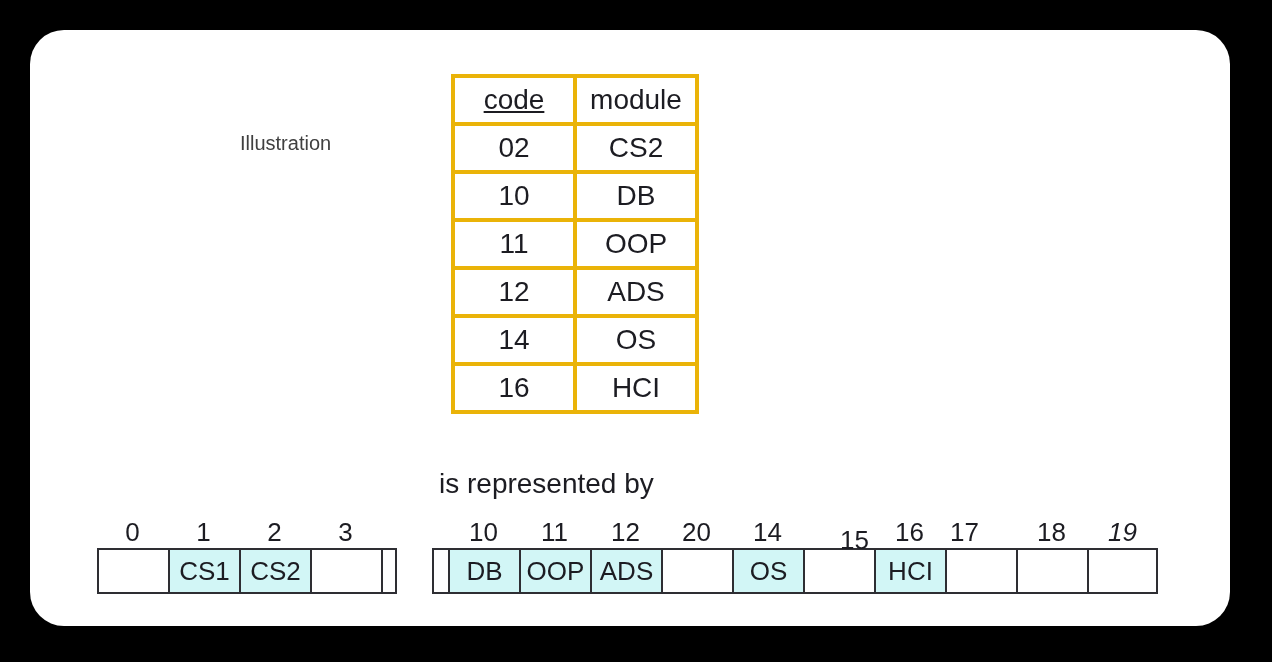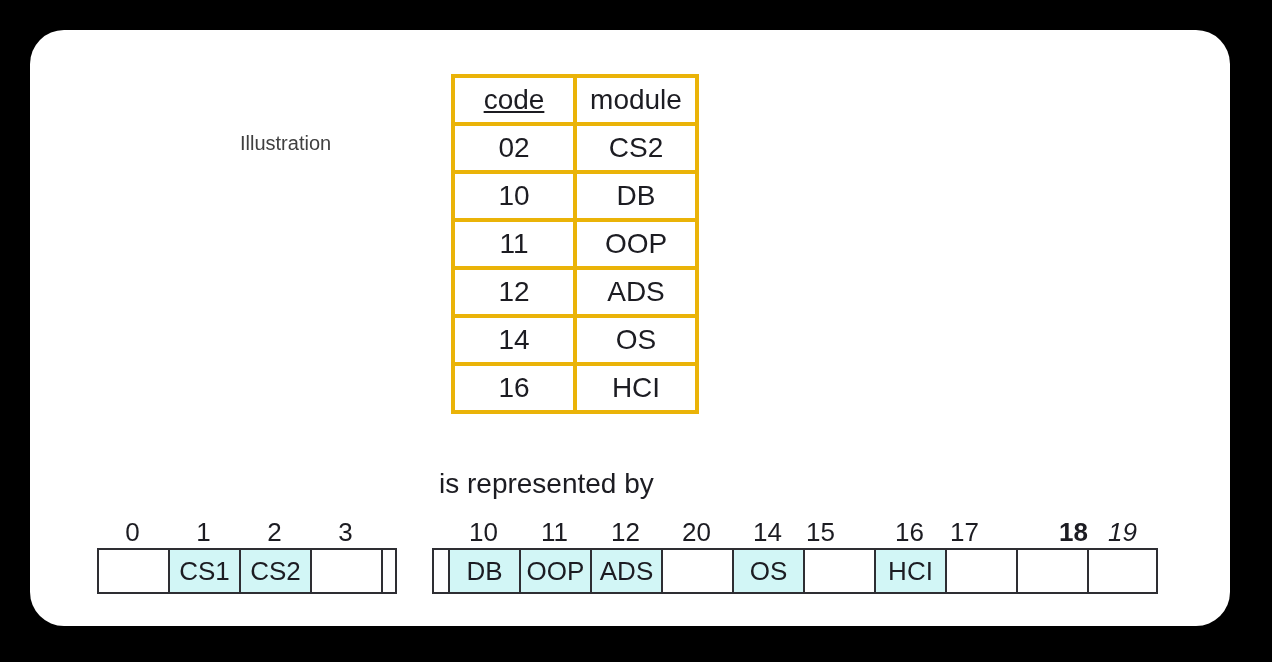--- a/index.html
+++ b/index.html
@@ -208,22 +208,22 @@
           <div class="arr-cell"></div>
           <div class="arr-cell"></div>
           <div class="arr-cell last-cell"></div>
         </div>
       <div id="right-indices">
           <div class="arr-index" style="left: 16px; width: 71px;">10</div>
           <div class="arr-index" style="left: 87px; width: 71px;">11</div>
           <div class="arr-index" style="left: 158px; width: 71px;">12</div>
           <div class="arr-index" style="left: 229px; width: 71px;">20</div>
           <div class="arr-index" style="left: 300px; width: 71px;">14</div>
-          <div class="arr-index" style="left: 353px; width: 71px;">15</div>
+          <div class="arr-index" style="left: 387px; width: 71px; margin-top: 8px;">15</div>
           <div class="arr-index" style="left: 442px; width: 71px;">16</div>
           <div class="arr-index" style="left: 497px; width: 71px;">17</div>
-          <div class="arr-index" style="left: 606px; width: 71px; font-weight: bold;">18</div>
+          <div class="arr-index" style="left: 584px; width: 71px;">18</div>
           <div class="arr-index" style="left: 655px; width: 71px; font-style: italic;">19</div>
         </div>
     </div>
   </div>
 
 </div>
 
 </body></html>

